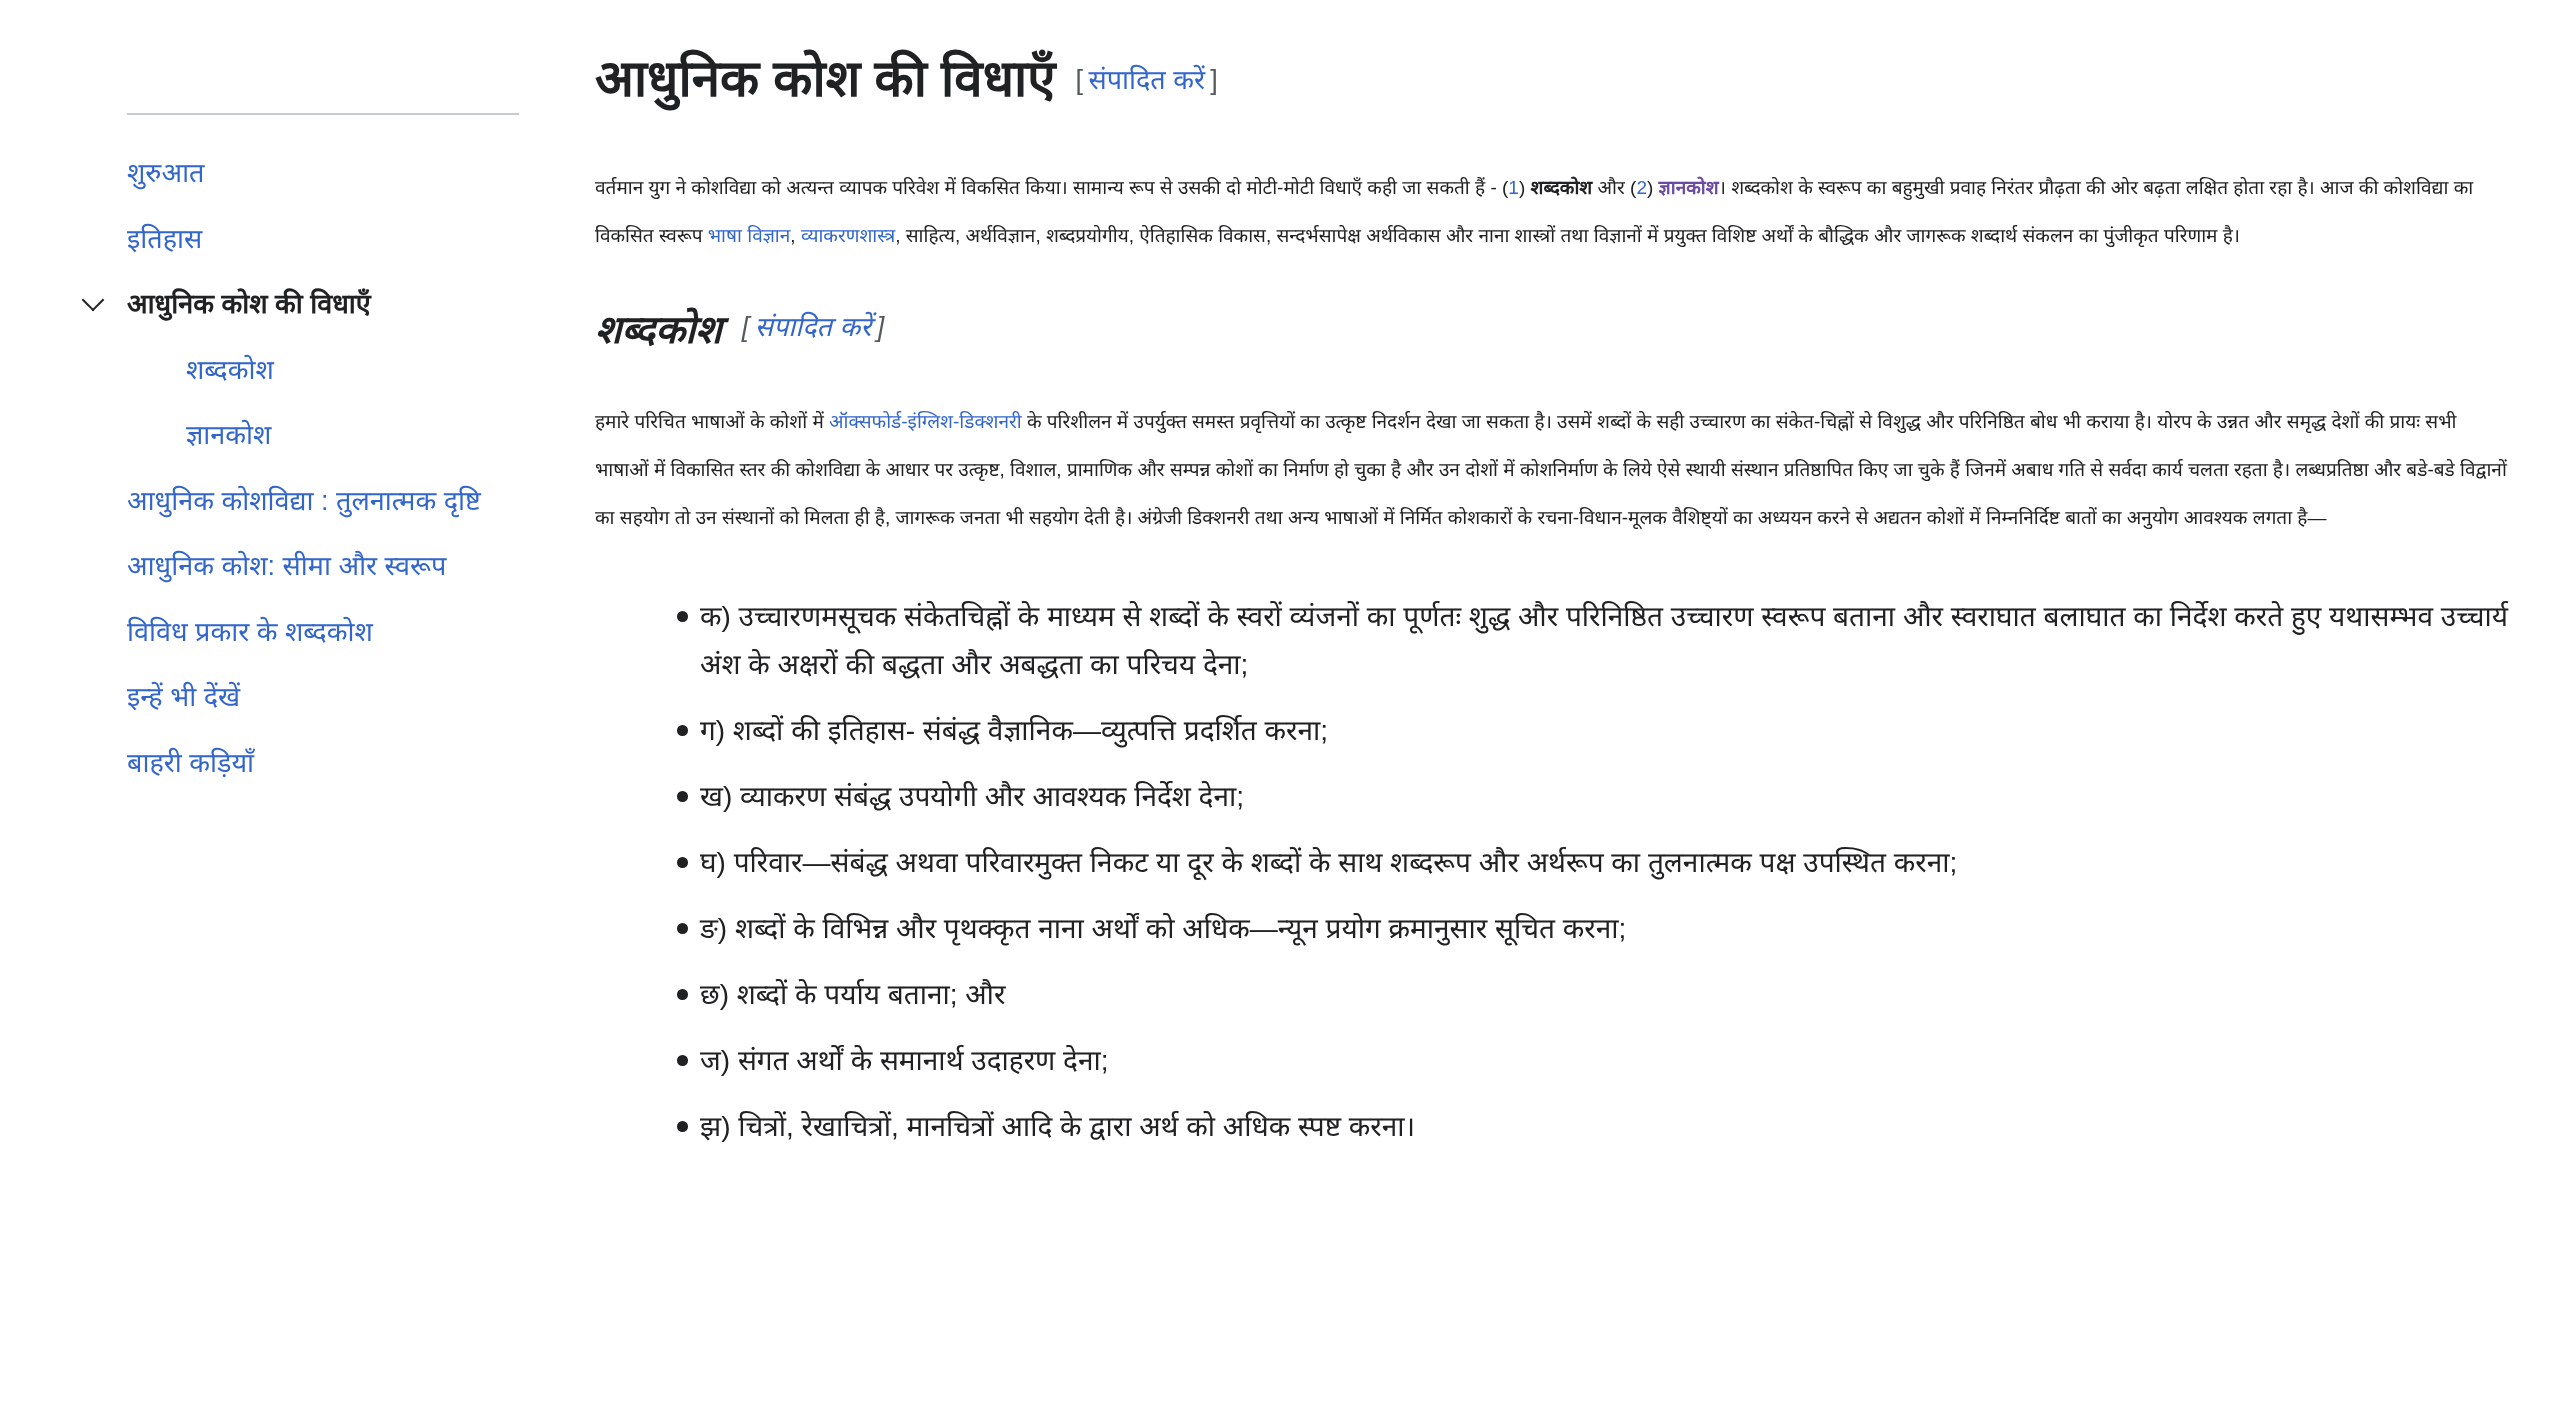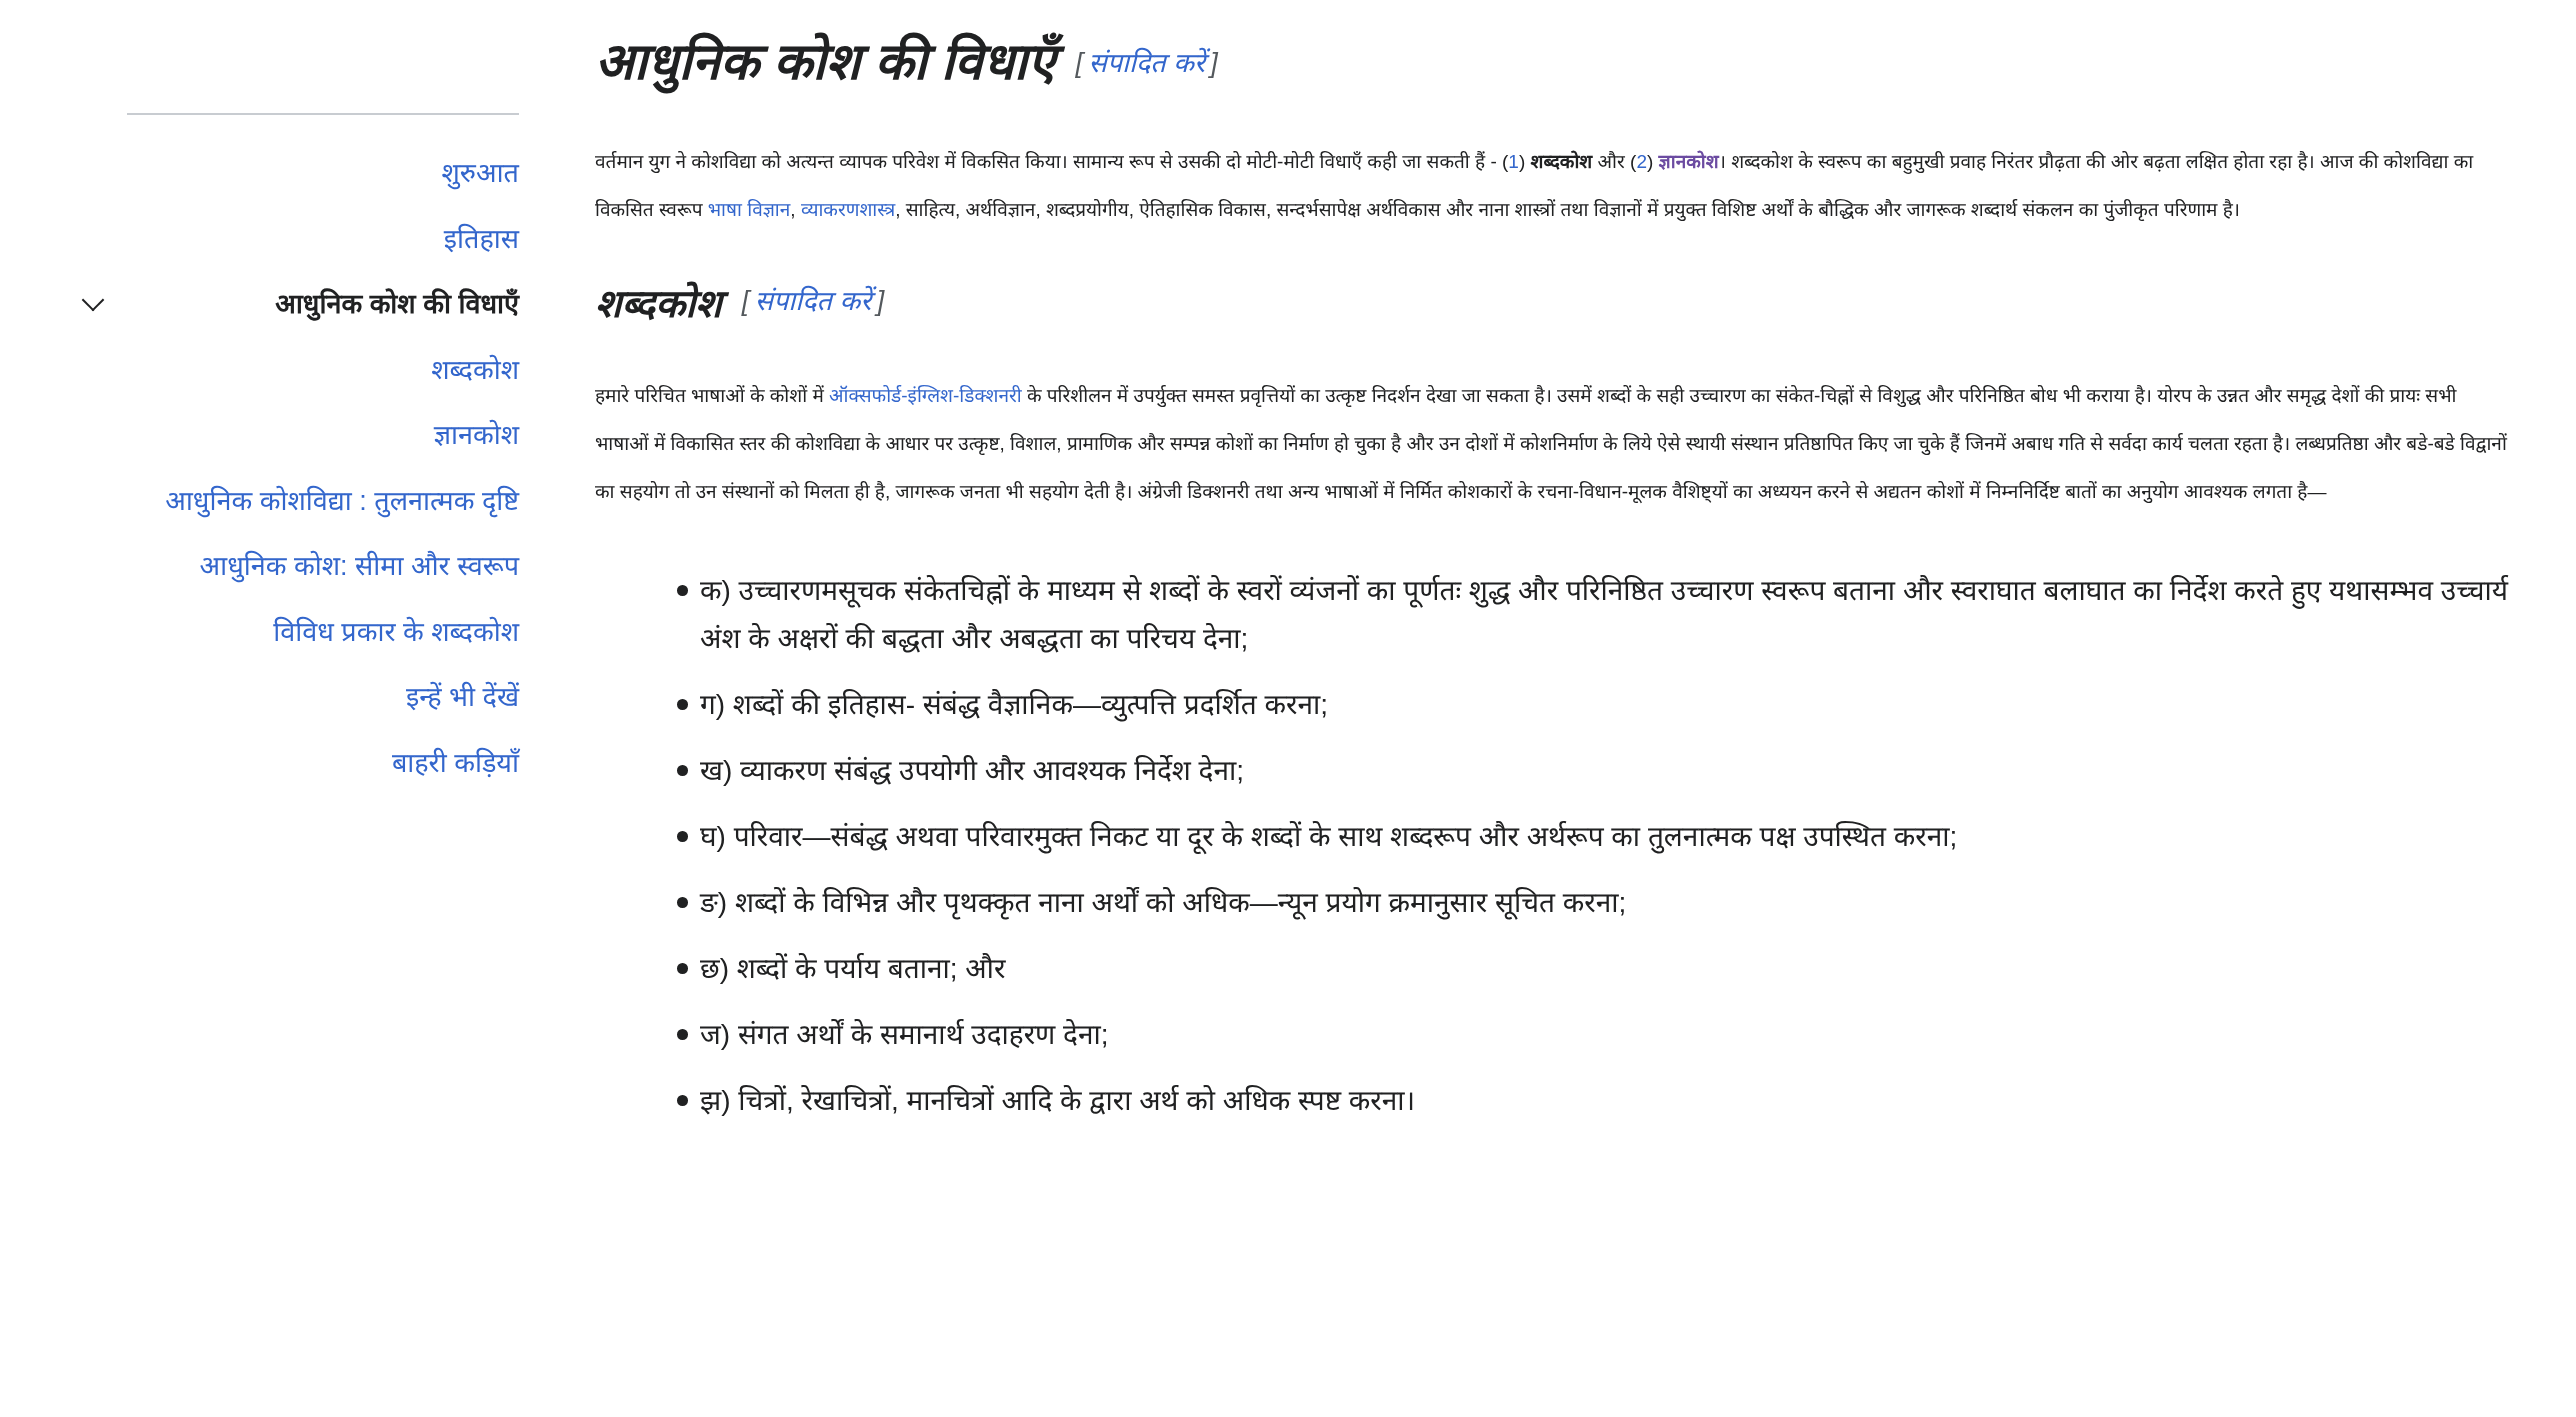--- a/index.html
+++ b/index.html
@@ -11,42 +11,41 @@
     overflow:hidden;
     position:relative;
   }
   a{ text-decoration:none; cursor:pointer; }
 
   
   .toc{
     position:absolute; left:127px; top:113px; width:392px;
     border-top:2px solid #c8ccd1;
     padding-top:39px;
-    text-align:right;
   }
   .toc ul{ list-style:none; }
   .toc li{
     font-size:27px; line-height:38px; margin-bottom:27.5px;
     position:relative;
   }
   .toc li a{ color:#3366cc; display:block; }
   .toc li.lvl1{ padding-left:59px; }
   .toc li.lvl2{ padding-left:105px; }
   .toc li.active a{ color:#202122; font-weight:700; }
   .chev{
     position:absolute; left:-42px; top:6.7px;
     width:16px; height:16px;
     border-right:2.7px solid #202122; border-bottom:2.7px solid #202122;
     transform:rotate(45deg);
   }
 
   
   .main{ position:absolute; left:595px; top:0; width:1916px; }
   h1.title{
-    font-size:51px; font-weight:700; line-height:67px; margin-top:28px;font-style:italic;
+    font-size:51px; font-weight:700; line-height:86px; margin-top:36px;
   }
   .editsec{
     font-size:27px; font-weight:400; margin-left:20px; white-space:nowrap;
     vertical-align:6.7px;
   }
   .editsec .bracket{ color:#54595d; }
   .editsec a{ color:#3366cc; margin:0 5.4px; }
   h2.section{
     font-size:39px; font-weight:700; line-height:54px; margin-top:40px;font-style:italic;
   }

